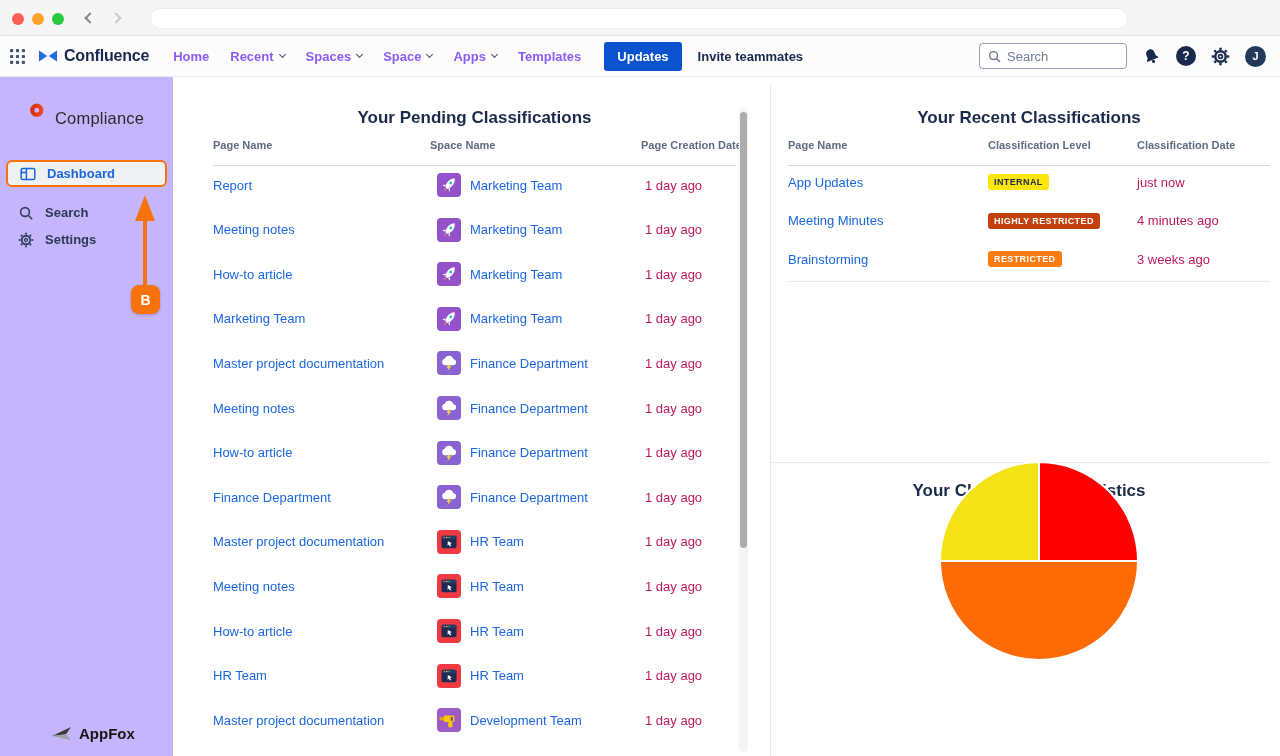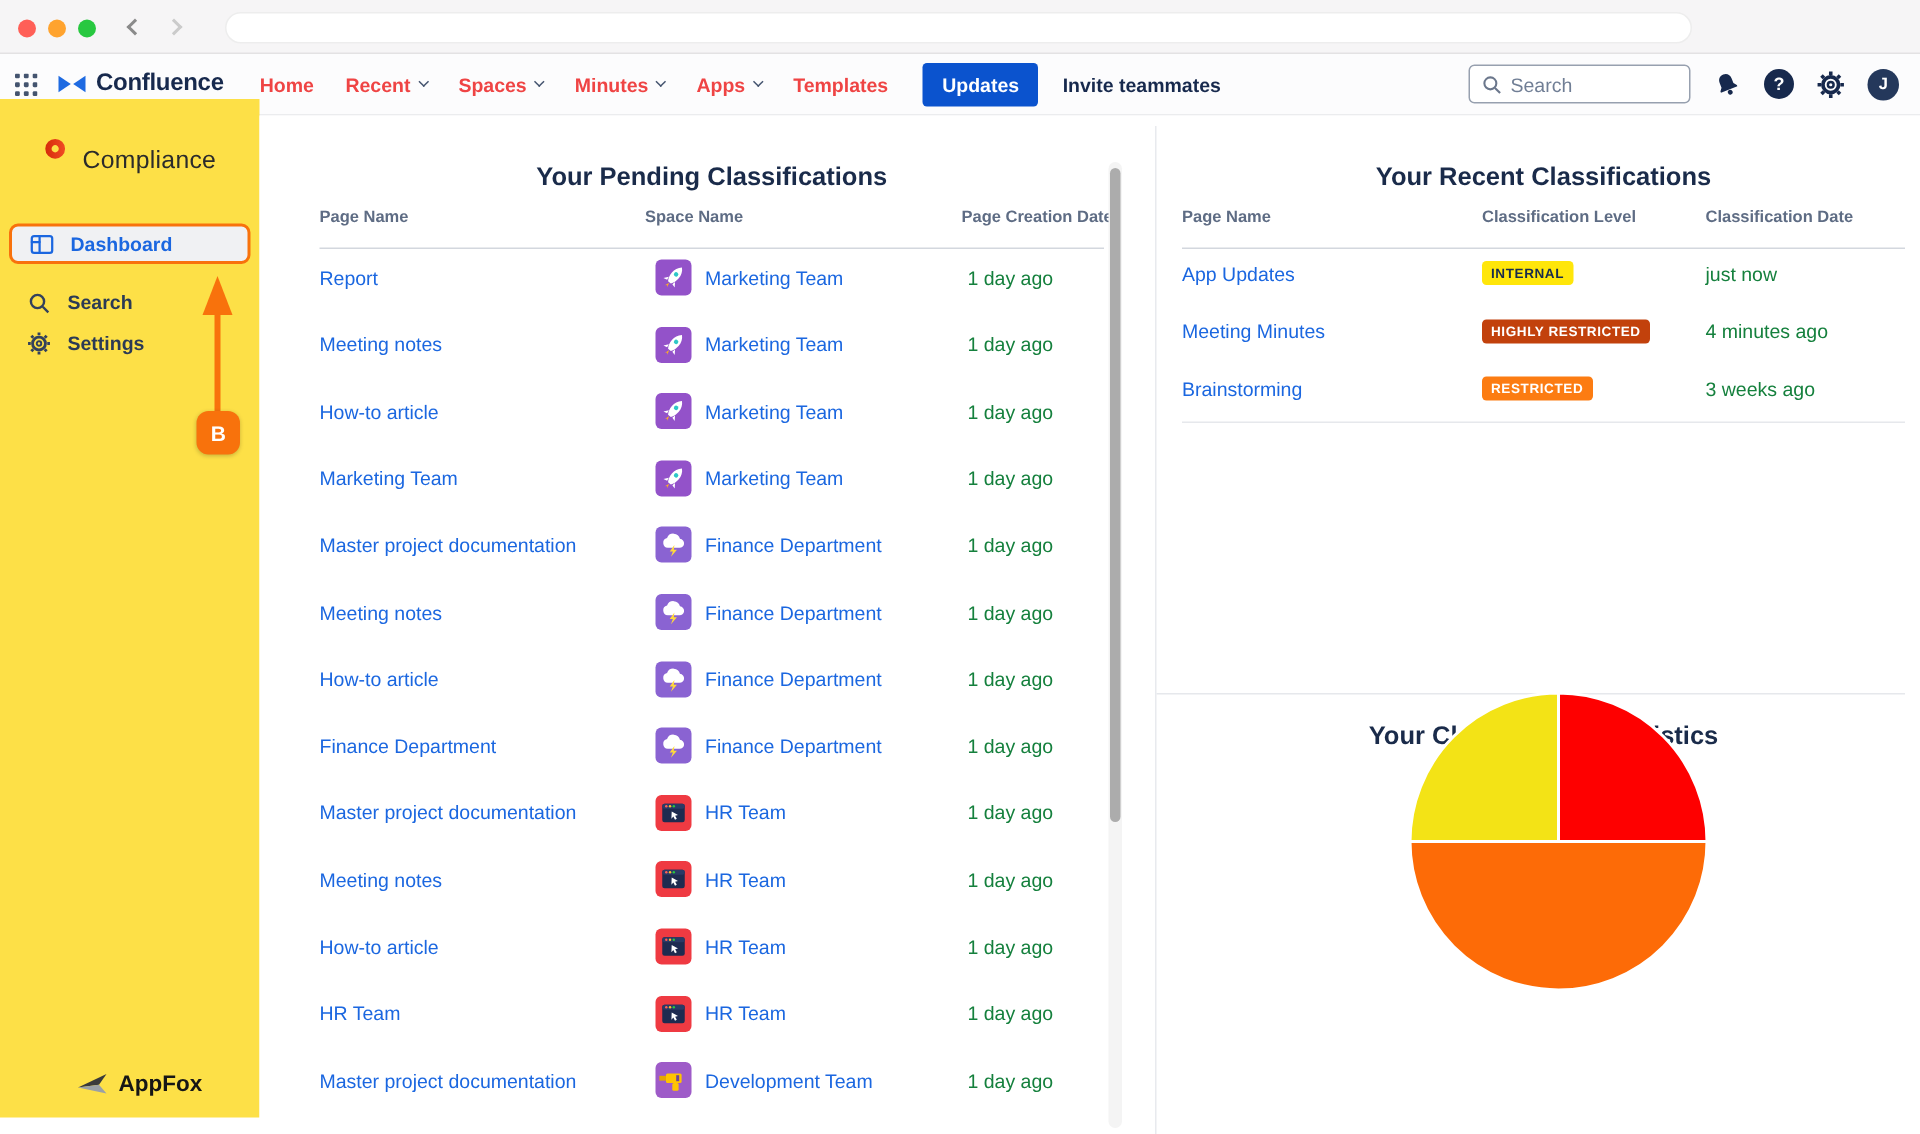--- a/index.html
+++ b/index.html
@@ -22,39 +22,39 @@
 
   
   .navbar { position:absolute; left:0; top:36px; width:1280px; height:41px;
     background:#fcfcfd; border-bottom:1px solid #ebecee;
     box-shadow:0 1px 2px rgba(9,30,66,.06);
     display:flex; align-items:center; padding:0 14px 0 10px; }
   .gridicon { width:15px; height:15px; margin-right:13px; cursor:pointer; }
   .brand { display:flex; align-items:center; gap:6px; margin-right:24px; cursor:pointer; }
   .brand-name { font-size:16px; font-weight:700; color:#17294d; letter-spacing:-.2px; }
   .menu-item { display:flex; align-items:center; font-size:13px; font-weight:600;
-    color:#ef4444; margin-right:21px; cursor:pointer; white-space:nowrap; }
+    color:#8b5cf6; margin-right:21px; cursor:pointer; white-space:nowrap; }
   .caret { display:inline-block; width:5px; height:5px; border-style:solid; border-color:#44546f;
     border-width:0 1.5px 1.5px 0; transform:rotate(45deg); margin-left:6px; margin-top:-3px; }
   .create-btn { background:#0b53ce; color:#fff; font-size:13px; font-weight:600;
     border:none; border-radius:3px; height:29px; padding:0 13px; margin:0 10px 0 2px; cursor:pointer; }
   .invite { font-size:13px; font-weight:700; color:#17294d; margin-left:6px; cursor:pointer; }
   .nav-right { margin-left:auto; display:flex; align-items:center; gap:15px; }
   .searchbox { display:flex; align-items:center; width:148px; height:26px;
     border:1.5px solid #97a0af; border-radius:4px; background:#fff; padding:0 8px; gap:6px; }
   .searchbox input { border:none; outline:none; width:100px; font-size:13px; color:#333;
     font-family:"Liberation Sans", sans-serif; background:transparent; }
   .searchbox input::placeholder { color:#707e95; }
   .round-ic { width:20px; height:20px; border-radius:50%; background:#17294d; color:#fff;
     display:flex; align-items:center; justify-content:center; font-size:12px; font-weight:700; cursor:pointer; }
   .avatar { width:21px; height:21px; border-radius:50%; background:#24385b; color:#fff;
     display:flex; align-items:center; justify-content:center; font-size:11px; font-weight:700; cursor:pointer; }
 
   
-  .sidebar { position:absolute; left:0; top:66px; width:173px; height:679px; background:#fde047; }
+  .sidebar { position:absolute; left:0; top:77px; width:173px; height:679px; background:#c4b5fd; }
   .side-logo { position:absolute; left:12px; top:23px; display:flex; align-items:center; gap:7px; }
   .side-logo-name { font-size:16.5px; font-weight:500; color:#2b2b2b; letter-spacing:.2px; }
   .side-item { position:absolute; left:6px; width:161px; height:27px; display:flex;
     align-items:center; gap:11px; padding-left:12px; cursor:pointer; border-radius:6px; }
   .side-item .lbl { font-size:13px; font-weight:600; color:#2b3a55; }
   .side-item.active { border:2px solid #f8720c; background:#f0f1f3; }
   .side-item.active .lbl { color:#1b67e0; }
   .ann-arrow-line { position:absolute; left:143px; top:143px; width:4px; height:67px; background:#f8720c; }
   .ann-arrow-head { position:absolute; left:135px; top:118px; width:0; height:0;
     border-left:10px solid transparent; border-right:10px solid transparent; border-bottom:26px solid #f8720c; }
@@ -69,21 +69,21 @@
   .vdivider { position:absolute; left:597px; top:7px; width:1px; height:672px; background:#e8eaee; }
 
   .panel-title { position:absolute; font-size:17px; font-weight:600; color:#1a2b4a; text-align:center; }
   .col-head { position:absolute; font-size:11px; font-weight:700; color:#5e6c84; }
   .hline { position:absolute; height:1px; background:#d3d7de; }
   .hline.soft { background:#e6e8ec; }
 
   .prow, .rrow { position:absolute; left:0; height:24px; width:100%; }
   .cell { position:absolute; top:0; bottom:0; display:flex; align-items:center; }
   .link { font-size:13px; font-weight:500; color:#1b67e0; text-decoration:none; cursor:pointer; }
-  .datetxt { font-size:13px; font-weight:500; color:#15803d; }
+  .datetxt { font-size:13px; font-weight:500; color:#be185d; }
   .space-icon { width:24px; height:24px; border-radius:4px; display:block; overflow:hidden; }
   .space-icon svg { display:block; width:24px; height:24px; }
   .lvl-badge { font-size:9px; font-weight:800; letter-spacing:.4px; border-radius:3px;
     padding:4px 6px 3px 6px; line-height:1; white-space:nowrap; }
 
   
   .vsb-track { position:absolute; left:566px; top:31px; width:9px; height:644px;
     background:#f4f4f4; border-radius:5px; }
   .vsb-thumb { position:absolute; left:567px; top:35px; width:7px; height:436px;
     background:#acacac; border-radius:4px; cursor:pointer; }
@@ -130,21 +130,21 @@
     </span>
   <span class="menu-item">
       <span>Recent</span>
       <span class="caret"></span>
     </span>
   <span class="menu-item">
       <span>Spaces</span>
       <span class="caret"></span>
     </span>
   <span class="menu-item">
-      <span>Minutes</span>
+      <span>Space</span>
       <span class="caret"></span>
     </span>
   <span class="menu-item">
       <span>Apps</span>
       <span class="caret"></span>
     </span>
   <span class="menu-item">
       <span>Templates</span>
     </span>
   <button class="create-btn">Updates</button>

